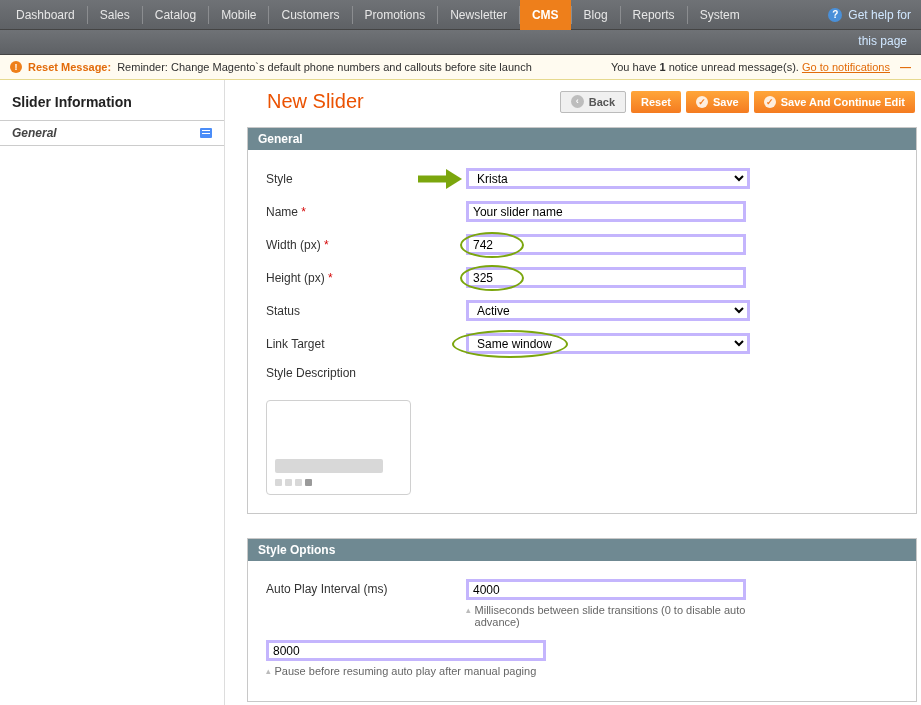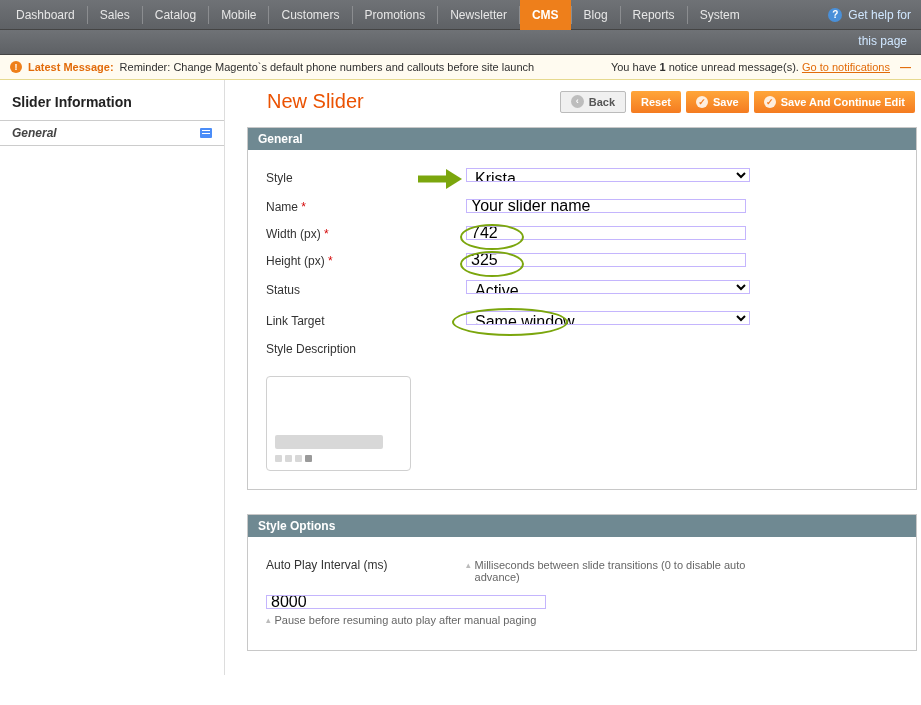--- a/index.html
+++ b/index.html
@@ -34,21 +34,21 @@
 .btn-orange { background: linear-gradient(#ffa639, #f47b20); }
 .btn .circ { width: 12px; height: 12px; border-radius: 50%; background: rgba(255,255,255,0.85); color: #f47b20; font-size: 9px; line-height: 12px; text-align: center; font-weight: bold; }
 .btn-back .circ { background: #bdbdbd; color: #fff; width:13px; height:13px; line-height:13px; }
 .panel { border: 1px solid #c8c8c8; margin-right: 4px; margin-bottom: 24px; }
 .panel-head { background: #6f8992; color: #fff; font-weight: bold; font-size: 12px; padding: 4px 10px; }
 .panel-body { padding: 12px 18px 18px; }
 .form-row { display: flex; padding: 6px 0; align-items: center; }
 .form-row label { width: 200px; font-size: 12px; color: #333; }
 .form-row .req { color: #d40707; }
 .form-row .field { flex: 1; position: relative; }
-.form-row input[type=text], .form-row select { width: 280px; height: 14px; border: 1px solid #c4b5fd; font-size: 16px; padding: 0 4px; background: #fff; }
+.form-row input[type=text], .form-row select { width: 280px; height: 21px; border: 3px solid #c4b5fd; font-size: 12px; padding: 0 4px; background: #fff; }
 .form-row select { width: 284px; }
 .form-row .static { font-size: 12px; color: #333; }
 .hint { font-size: 11px; color: #666; margin-top: 4px; display: flex; align-items: flex-start; gap: 4px; max-width: 300px; }
 .hint::before { content: "▴"; color: #bbb; font-size: 9px; margin-top: 1px; }
 .annot-arrow { position: absolute; left: -50px; top: -2px; }
 .annot-ellipse { position: absolute; border: 2px solid #7ba60d; border-radius: 50%; pointer-events: none; }
 .preview-box { width: 145px; height: 95px; border: 1px solid #d0d0d0; border-radius: 4px; margin-top: 14px; padding: 8px; background: #fff; display: flex; flex-direction: column; justify-content: flex-end; gap: 6px; }
 .preview-box .bar { height: 14px; background: #d8d8d8; border-radius: 2px; width: 85%; }
 .preview-box .dots { display: flex; gap: 3px; }
 .preview-box .dots span { width: 7px; height: 7px; background: #d8d8d8; border-radius: 1px; }
@@ -81,21 +81,21 @@
   <a>System</a>
   <div class="help">
     <span class="q">?</span>
     <span>Get help for</span>
   </div>
 </div>
 <div class="subhelp">this page</div>
 
 <div class="msgbar">
   <span class="icon-warn">!</span>
-  <span class="latest">Latest Message:</span>
+  <span class="latest">Reset Message:</span>
   <span>Reminder: Change Magento`s default phone numbers and callouts before site launch</span>
   <span class="right">
     <span>You have </span><b>1</b><span> notice unread message(s). </span><a href="#">Go to notifications</a>
   </span>
   <span class="minus">—</span>
 </div>
 
 <div class="page">
   <div class="sidebar">
     <h3>Slider Information</h3>
@@ -183,20 +183,21 @@
         </div>
       </div>
     </div>
 
     <div class="panel">
       <div class="panel-head">Style Options</div>
       <div class="panel-body">
         <div class="form-row" style="align-items:flex-start;">
           <label style="padding-top:3px;">Auto Play Interval (ms)</label>
           <div class="field">
+            <input type="text" value="4000" style="">
             <div class="hint">Milliseconds between slide transitions (0 to disable auto advance)</div>
           </div>
         </div>
         <div class="form-row" style="align-items:flex-start;">
           <div class="field">
             <input type="text" value="8000" style="">
             <div class="hint">Pause before resuming auto play after manual paging</div>
           </div>
         </div>
       </div>

